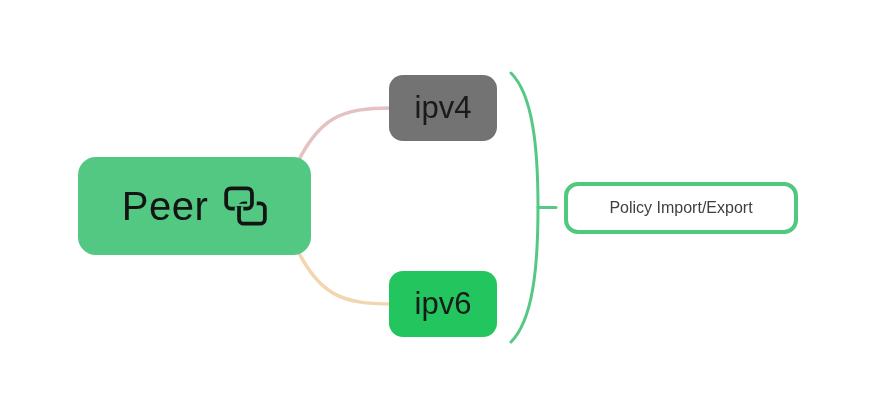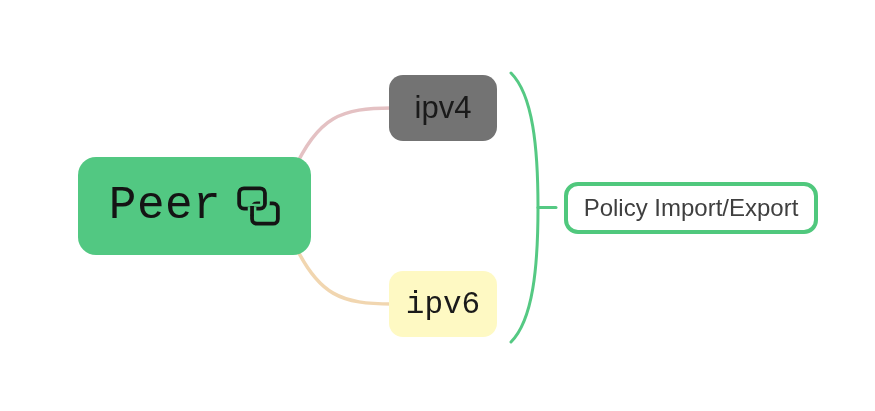--- a/index.html
+++ b/index.html
@@ -35,24 +35,23 @@
     left: 78px;
     top: 157px;
     width: 233px;
     height: 98px;
     border-radius: 18px;
     background: #52c882;
     color: #141414;
     gap: 16px;
   }
   .node-root .root-label {
-    font-size: 46px;
+    font-size: 40px;
     line-height: 1;
     letter-spacing: 0.5px;
-    font-family: Liberation Mono, monospace;
   }
   .root-icon {
     width: 43px;
     height: 40px;
     display: block;
   }
   .node-child {
     width: 108px;
     height: 66px;
     border-radius: 14px;
@@ -65,26 +64,26 @@
     background: #e8c2c5;
   }
   .node-ipv6 {
     left: 389px;
     top: 271px;
     background: #f3d8b2;
   }
   .node-annotation {
     left: 564px;
     top: 182px;
-    width: 254px;
+    width: 234px;
     height: 52px;
     border-radius: 14px;
     background: #ffffff;
     border: 4px solid #ef4444;
-    font-size: 24px;
+    font-size: 16px;
     color: #3f3f3f;
     white-space: nowrap;
   }
 </style>
 </head>
 <body>
 
 <div class="canvas">
 
   <svg class="links-layer" viewBox="0 0 875 411" xmlns="http://www.w3.org/2000/svg">
@@ -105,21 +104,21 @@
 
       <path d="M 14 19.5 L 14 26.5" fill="none" stroke-width="8" stroke="#52c882"></path>
       <path d="M 14 18.5 L 14 27.5" fill="none" stroke="#141414" stroke-width="3.5"></path>
     </svg>
   </div>
 
   <div class="node node-child node-ipv4" style="background: #737373; color: rgb(26, 26, 26);">
     <span>ipv4</span>
   </div>
 
-  <div class="node node-child node-ipv6" style="background: #fef9c3; color: rgb(26, 26, 26); font-family: Liberation Mono, monospace;">
+  <div class="node node-child node-ipv6" style="background: #22c55e; color: rgb(26, 26, 26);">
     <span>ipv6</span>
   </div>
 
   <div class="node node-annotation" style="border-color: rgb(80, 200, 125); background: rgb(255, 255, 255); color: rgb(63, 63, 63);">
     <span>Policy Import/Export</span>
   </div>
 
 </div>
 
 </body></html>

